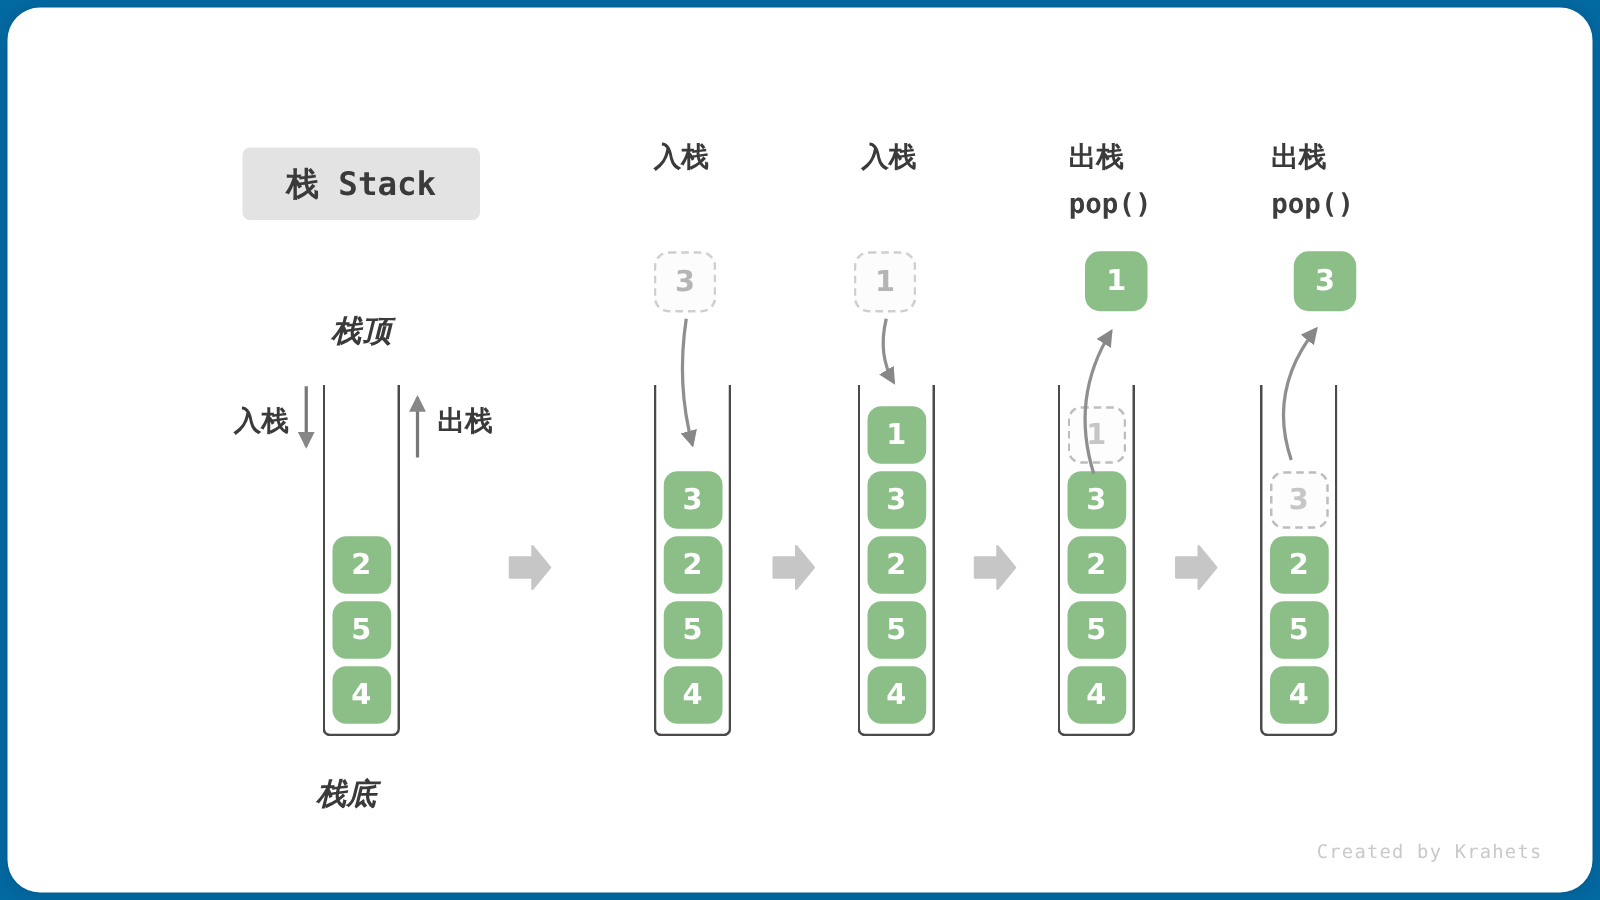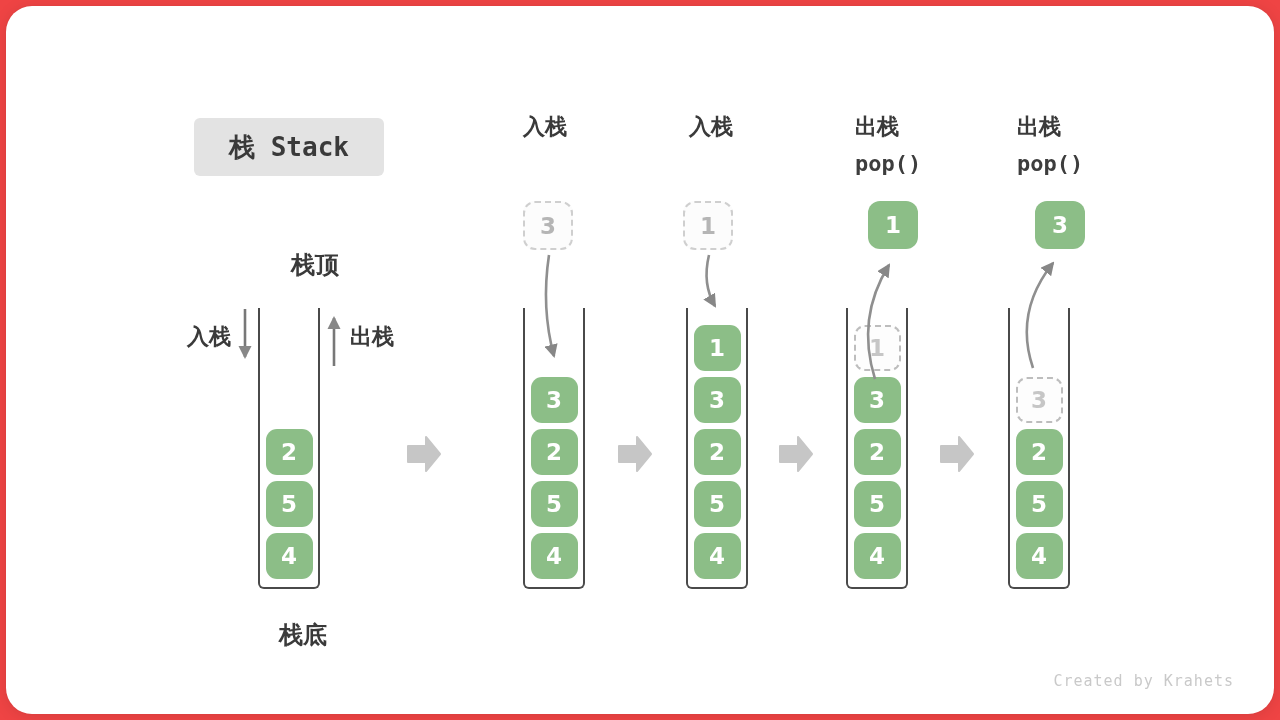--- a/index.html
+++ b/index.html
@@ -1,17 +1,17 @@
 <!DOCTYPE html>
 <html><head>
 <meta charset="utf-8">
 <style>
   * { margin:0; padding:0; box-sizing:border-box; }
   body { font-family:"DejaVu Sans","Liberation Sans",sans-serif; background:#f6f6f6; }
-  .canvas { position:relative; width:1280px; height:720px; background:#ef4444; overflow:hidden; }
+  .canvas { position:relative; width:1280px; height:720px; background:#0369a1; overflow:hidden; }
   .card { position:absolute; inset:6px; background:#ffffff; border-radius:26px;
           box-shadow:0 2px 16px rgba(0,0,0,0.10), 0 0 2px rgba(0,0,0,0.06); }
 
   .title-box { position:absolute; left:188px; top:112px; width:190px; height:58px;
                background:#e3e3e3; border-radius:6px; display:flex; align-items:center; justify-content:center;
                font-family:"DejaVu Sans Mono",monospace; font-size:26px; font-weight:700; color:#3a3a3a; }
 
   .op-col { position:absolute; top:103px; width:160px; }
   .op-name { font-size:22px; font-weight:700; color:#3a3a3a; line-height:36px; }
   .op-code { font-family:"DejaVu Sans Mono",monospace; font-size:22px; font-weight:600; color:#3d3d3d; line-height:38px; }
@@ -27,21 +27,21 @@
           color:#ffffff; font-size:23px; font-weight:700; flex:0 0 auto; }
   .cell.ghost { background:#fdfdfd; border:2px dashed #bdbdbd; color:#c6c6c6; }
 
   .float-box { position:absolute; width:50px; height:49px; border-radius:12px;
                display:flex; align-items:center; justify-content:center;
                font-size:23px; font-weight:700; }
   .float-box.dashed { background:#fcfcfc; border:2px dashed #cfcfcf; color:#b5b5b5; }
   .float-box.green { background:#8cbe87; color:#ffffff; height:48px; }
 
   .side-label { position:absolute; font-size:22px; font-weight:700; color:#3a3a3a; }
-  .big-label  { position:absolute; width:100px; text-align:right; font-size:24px; font-weight:700; color:#3a3a3a; }
+  .big-label  { position:absolute; width:100px; text-align:center; font-size:24px; font-weight:700; color:#3a3a3a;font-style:italic; }
 
   .watermark { position:absolute; right:40px; bottom:24px; font-family:"DejaVu Sans Mono",monospace;
                font-size:15px; color:#c9c9c9; letter-spacing:1px; }
 
   svg.overlay { position:absolute; inset:0; pointer-events:none; }
 </style>
 </head>
 <body>
 
 <div class="canvas">

